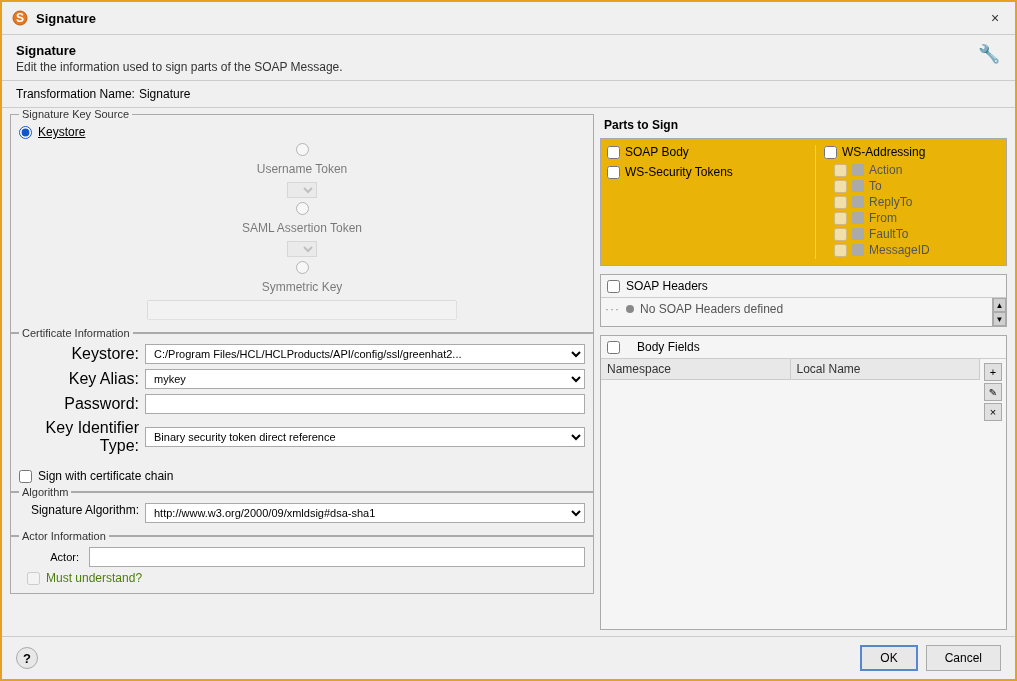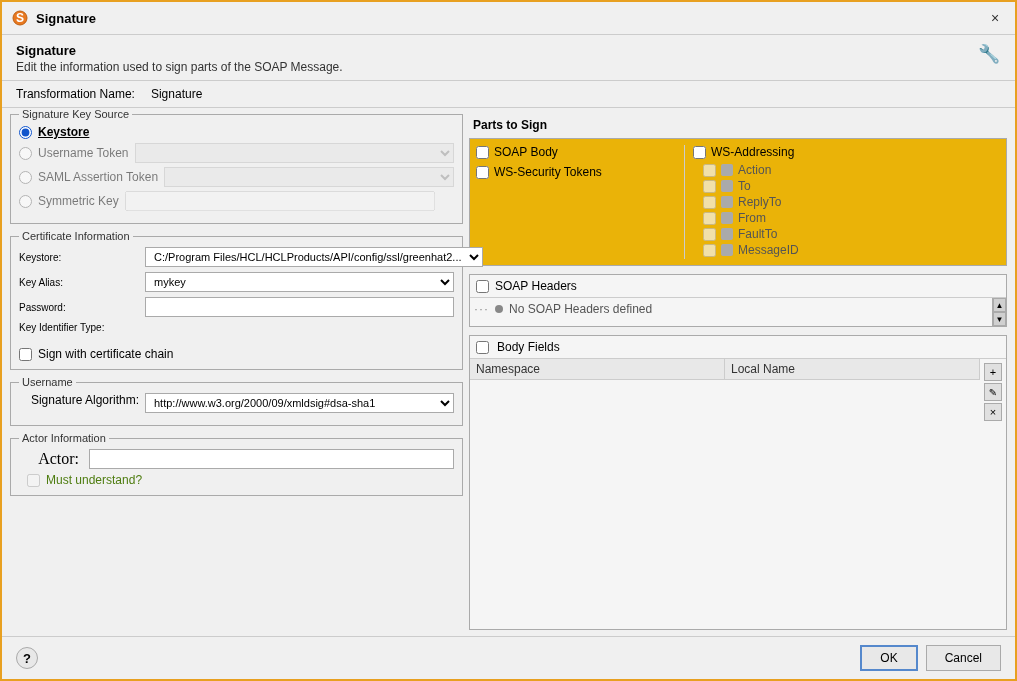--- a/index.html
+++ b/index.html
@@ -26,30 +26,30 @@
     }
     .header-section {
       padding: 8px 14px 6px;
       border-bottom: 1px solid #ccc;
       display: flex; align-items: flex-start; justify-content: space-between;
     }
     .header-title { font-weight: bold; font-size: 13px; margin-bottom: 2px; }
     .header-desc { color: #333; font-size: 12px; }
     .transformation-row {
       padding: 6px 14px;
-      display: flex; align-items: center; gap: 16px;
+      display: flex; align-items: center; gap: 4px;
       border-bottom: 1px solid #ccc;
     }
     .transformation-row label { font-size: 12px; }
     .transformation-row span { font-size: 12px; }
     .main-content {
       display: flex; flex: 1; overflow: hidden; padding: 6px 8px;
     }
     .left-panel {
-      width: 453px; flex-shrink: 0; margin-right: 6px; display: flex; flex-direction: column; gap: 12px;
+      width: 584px; flex-shrink: 0; margin-right: 6px; display: flex; flex-direction: column; gap: 0;
     }
     .right-panel {
       flex: 1; display: flex; flex-direction: column; gap: 4px;
     }
     .group-box {
       border: 1px solid #aaa;
       background: #f0f0f0;
       padding: 4px 8px 8px;
       position: relative;
     }
@@ -61,52 +61,52 @@
     .group-box-content { margin-top: 6px; }
     .radio-row { display: flex; align-items: center; gap: 6px; margin-bottom: 4px; }
     .radio-row input[type=radio] { margin: 0; }
     .radio-row label { font-size: 12px; }
     .radio-row select {
       flex: 1; height: 20px; font-size: 11px;
       background: #e0e0e0; border: 1px solid #aaa; padding: 0 4px;
       color: #666;
     }
     .form-row { display: flex; align-items: center; gap: 6px; margin-bottom: 5px; }
-    .form-row label { width: 120px; font-size: 10px; flex-shrink: 0; }
+    .form-row label { width: 120px; text-align: right; font-size: 16px; flex-shrink: 0; }
     .form-row select {
       flex: 1; height: 20px; font-size: 11px;
       border: 1px solid #aaa; padding: 0 4px; background: white;
     }
     .form-row input[type=text], .form-row input[type=password] {
       flex: 1; height: 20px; font-size: 11px;
       border: 1px solid #aaa; padding: 0 4px;
     }
     .checkbox-row { display: flex; align-items: center; gap: 6px; margin-top: 14px; }
     .checkbox-row label { font-size: 12px; }
     .algo-row { display: flex; gap: 6px; margin-bottom: 4px; }
     .algo-row label { width: 120px; text-align: right; font-size: 12px; flex-shrink: 0; }
     .algo-row select { flex: 1; height: 20px; font-size: 11px; border: 1px solid #aaa; padding: 0 4px; background: white; }
     .actor-row { display: flex; align-items: center; gap: 6px; }
-    .actor-row label { width: 60px; text-align: right; font-size: 16px; flex-shrink: 0; font-family: Liberation Serif, serif; }
+    .actor-row label { width: 60px; text-align: right; font-size: 11px; flex-shrink: 0; }
     .actor-row input { flex: 1; height: 20px; font-size: 11px; border: 1px solid #aaa; padding: 0 4px; }
     .check-item { display: flex; align-items: center; gap: 5px; }
     .check-item label { font-size: 12px; }
     .ws-item { display: flex; align-items: center; gap: 5px; margin-bottom: 2px; }
     .ws-item-icon { width: 12px; height: 12px; background: #aaa; border-radius: 2px; display: inline-block; }
     .ws-item label { font-size: 12px; color: #555; }
     .soap-headers-box { border: 1px solid #aaa; background: #f5f5f5; margin-bottom: 4px; }
     .soap-headers-title-row {
       display: flex; align-items: center; gap: 6px; padding: 4px 6px;
       border-bottom: 1px solid #ccc;
     }
     .soap-headers-placeholder { display: flex; align-items: center; gap: 6px; color: #555; font-size: 12px; }
     .placeholder-dot { width: 8px; height: 8px; background: #888; border-radius: 50%; }
     .scrollbar-up, .scrollbar-down { height: 14px; background: #d0d0d0; border: 1px solid #aaa; display: flex; align-items: center; justify-content: center; font-size: 8px; cursor: pointer; }
     .body-fields-box { border: 1px solid #aaa; background: #f5f5f5; flex: 1; display: flex; flex-direction: column; }
-    .body-fields-title-row { display: flex; align-items: center; gap: 8px; padding: 4px 6px; border-bottom: 1px solid #ccc; }
+    .body-fields-title-row { display: flex; align-items: center; gap: 17px; padding: 4px 6px; border-bottom: 1px solid #ccc; }
     .body-fields-header { display: flex; background: #e8e8e8; border-bottom: 1px solid #ccc; }
     .body-col { flex: 1; padding: 3px 6px; font-size: 12px; border-right: 1px solid #ccc; color: #333; }
     .body-content { flex: 1; min-height: 80px; position: relative; }
     .body-fields-actions { display: flex; flex-direction: column; gap: 2px; padding: 4px; justify-content: flex-start; }
     .action-btn {
       width: 18px; height: 18px; background: #e0e0e0; border: 1px solid #aaa;
       cursor: pointer; display: flex; align-items: center; justify-content: center; font-size: 11px;
     }
     .body-fields-row { display: flex; }
     .bottom-bar {
@@ -117,21 +117,21 @@
       width: 22px; height: 22px; border: 1px solid #aaa; background: #e8e8e8;
       border-radius: 50%; cursor: pointer; display: flex; align-items: center; justify-content: center;
       font-weight: bold; font-size: 13px;
     }
     .bottom-buttons { display: flex; gap: 8px; }
     .ok-btn, .cancel-btn {
       padding: 4px 18px; font-size: 12px; cursor: pointer;
       background: #e8e8e8; border: 1px solid #aaa;
     }
     .ok-btn { border: 2px solid #5588cc; }
-    .disabled-radio { opacity: 0.5; }
+    .disabled-radio { opacity: 0.5; flex-direction: column; }
     input[type=radio]:checked + label { }
     .keystore-radio input[type=radio] { accent-color: #1155cc; }
     .parts-header { font-weight: bold; font-size: 12px; padding: 4px 4px 2px; }
     .soap-headers-content-inner { display: flex; }
     .soap-headers-tree { flex: 1; padding: 4px; }
     .soap-headers-scroll { width: 14px; background: #e0e0e0; border-left: 1px solid #aaa; display: flex; flex-direction: column; }
   </style>
 </head>
 <body>
 
@@ -161,21 +161,21 @@
 
   <div class="main-content">
 
     <div class="left-panel">
 
       <div class="group-box">
         <span class="group-box-title">Signature Key Source</span>
         <div class="group-box-content">
           <div class="radio-row keystore-radio">
             <input type="radio" name="keysource" id="r_keystore" checked="" style="">
-            <label for="r_keystore" style="font-weight:bold; text-decoration:underline;text-align:right;">Keystore</label>
+            <label for="r_keystore" style="font-weight:normal; text-decoration:underline;text-align:right;">Keystore</label>
           </div>
           <div class="radio-row disabled-radio">
             <input type="radio" name="keysource" id="r_username" style="">
             <label for="r_username">Username Token</label>
             <select disabled="" style="flex:1; height:20px;">
               <option></option>
             </select>
           </div>
           <div class="radio-row disabled-radio">
             <input type="radio" name="keysource" id="r_saml" style="">
@@ -206,30 +206,33 @@
             <select style="flex:1; height:20px;">
               <option>mykey</option>
             </select>
           </div>
           <div class="form-row">
             <label>Password:</label>
             <input type="password" style="flex: 1 1 0%; height: 20px;">
           </div>
           <div class="form-row">
             <label>Key Identifier Type:</label>
+            <select style="flex:1; height:20px;">
+              <option>Binary security token direct reference</option>
+            </select>
           </div>
           <div class="checkbox-row">
             <input type="checkbox" id="chk_chain" style="">
             <label for="chk_chain">Sign with certificate chain</label>
           </div>
         </div>
       </div>
 
       <div class="group-box">
-        <span class="group-box-title">Username</span>
+        <span class="group-box-title">Algorithm</span>
         <div class="group-box-content">
           <div class="algo-row">
             <label>Signature Algorithm:</label>
             <select style="flex:1; height:20px;">
               <option>http://www.w3.org/2000/09/xmldsig#dsa-sha1</option>
             </select>
           </div>
         </div>
       </div>
 

